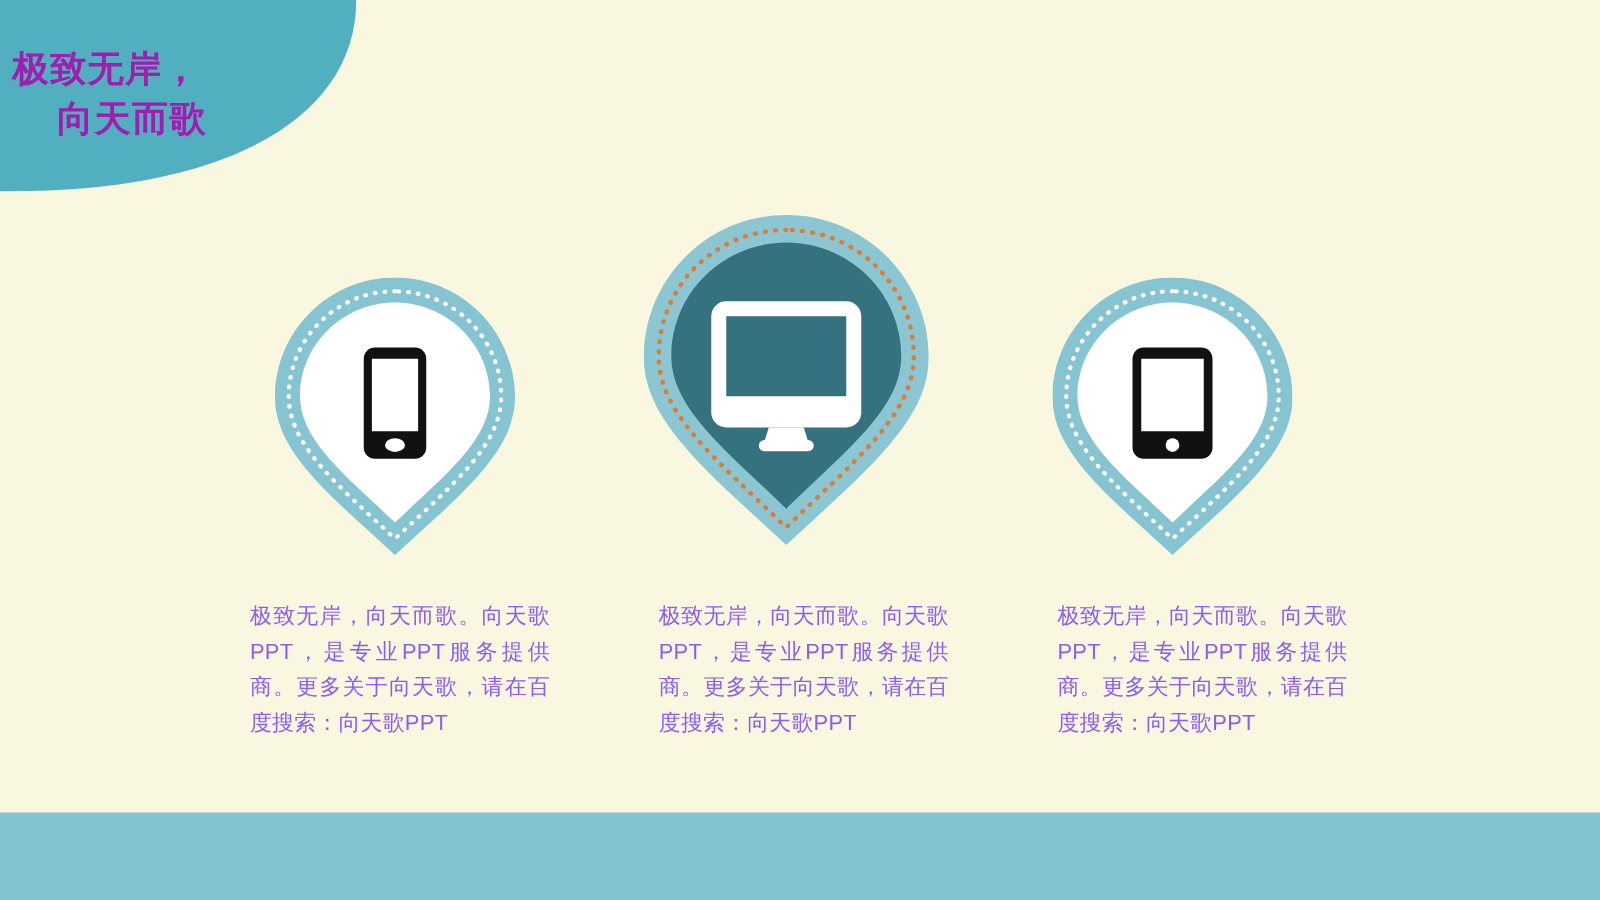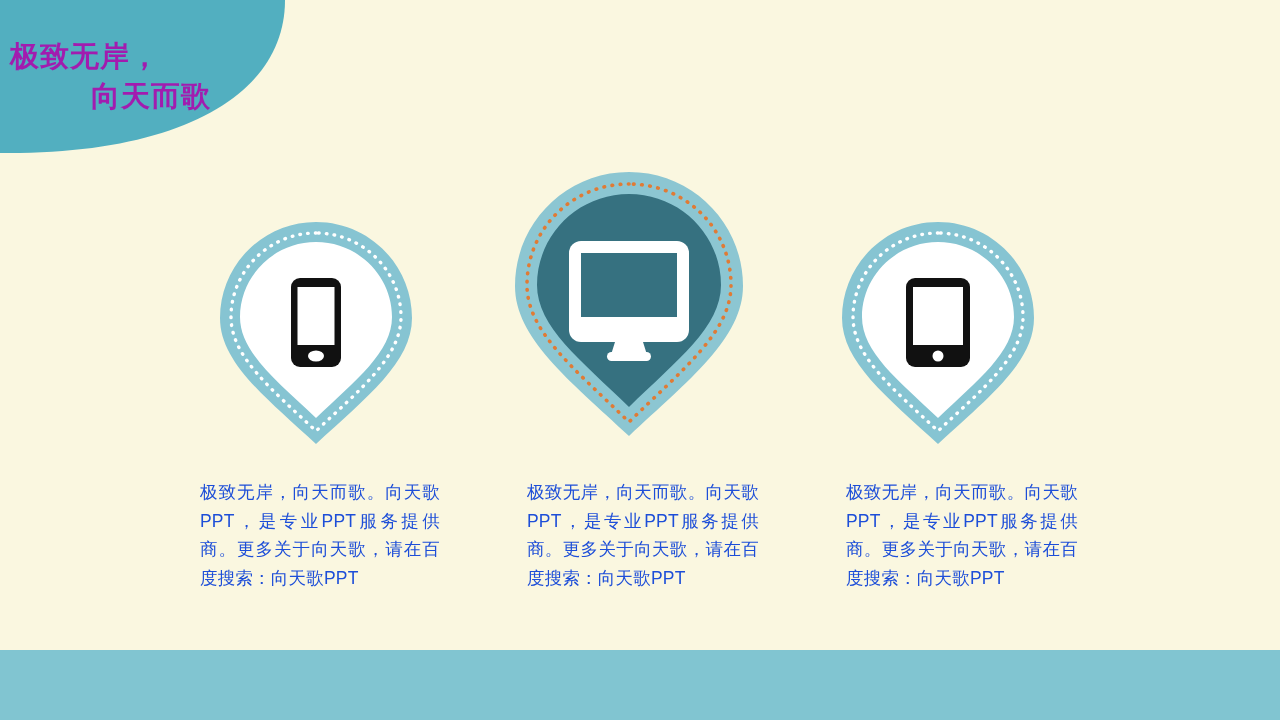--- a/index.html
+++ b/index.html
@@ -36,21 +36,21 @@
     line-height: 40px;
     letter-spacing: 1px;
   }
   .title-line-1 {
     display: block;
     text-align: left;
     padding-left: 10px;
   }
   .title-line-2 {
     display: block;
-    text-align: right;
+    text-align: center;
     padding-right: 14px;
   }
 
   
   .pins {
     position: absolute;
     left: 0;
     top: 0;
     width: 1280px;
     height: 470px;
@@ -77,21 +77,21 @@
     position: absolute;
     left: 0;
     top: 468px;
     width: 1280px;
     height: 140px;
   }
   .caption {
     position: absolute;
     font-size: 17.5px;
     line-height: 28.5px;
-    color: #1d4ed8;
+    color: #8b5cf6;
     font-family: "Liberation Sans", "DejaVu Sans", sans-serif;
     letter-spacing: 0.2px;
     text-align: justify;
     text-justify: inter-character;
   }
   .caption-left   { left: 200px; top: 10px; width: 240px; }
   .caption-center { left: 527px; top: 10px; width: 232px; }
   .caption-right  { left: 846px; top: 10px; width: 232px; }
 
   

